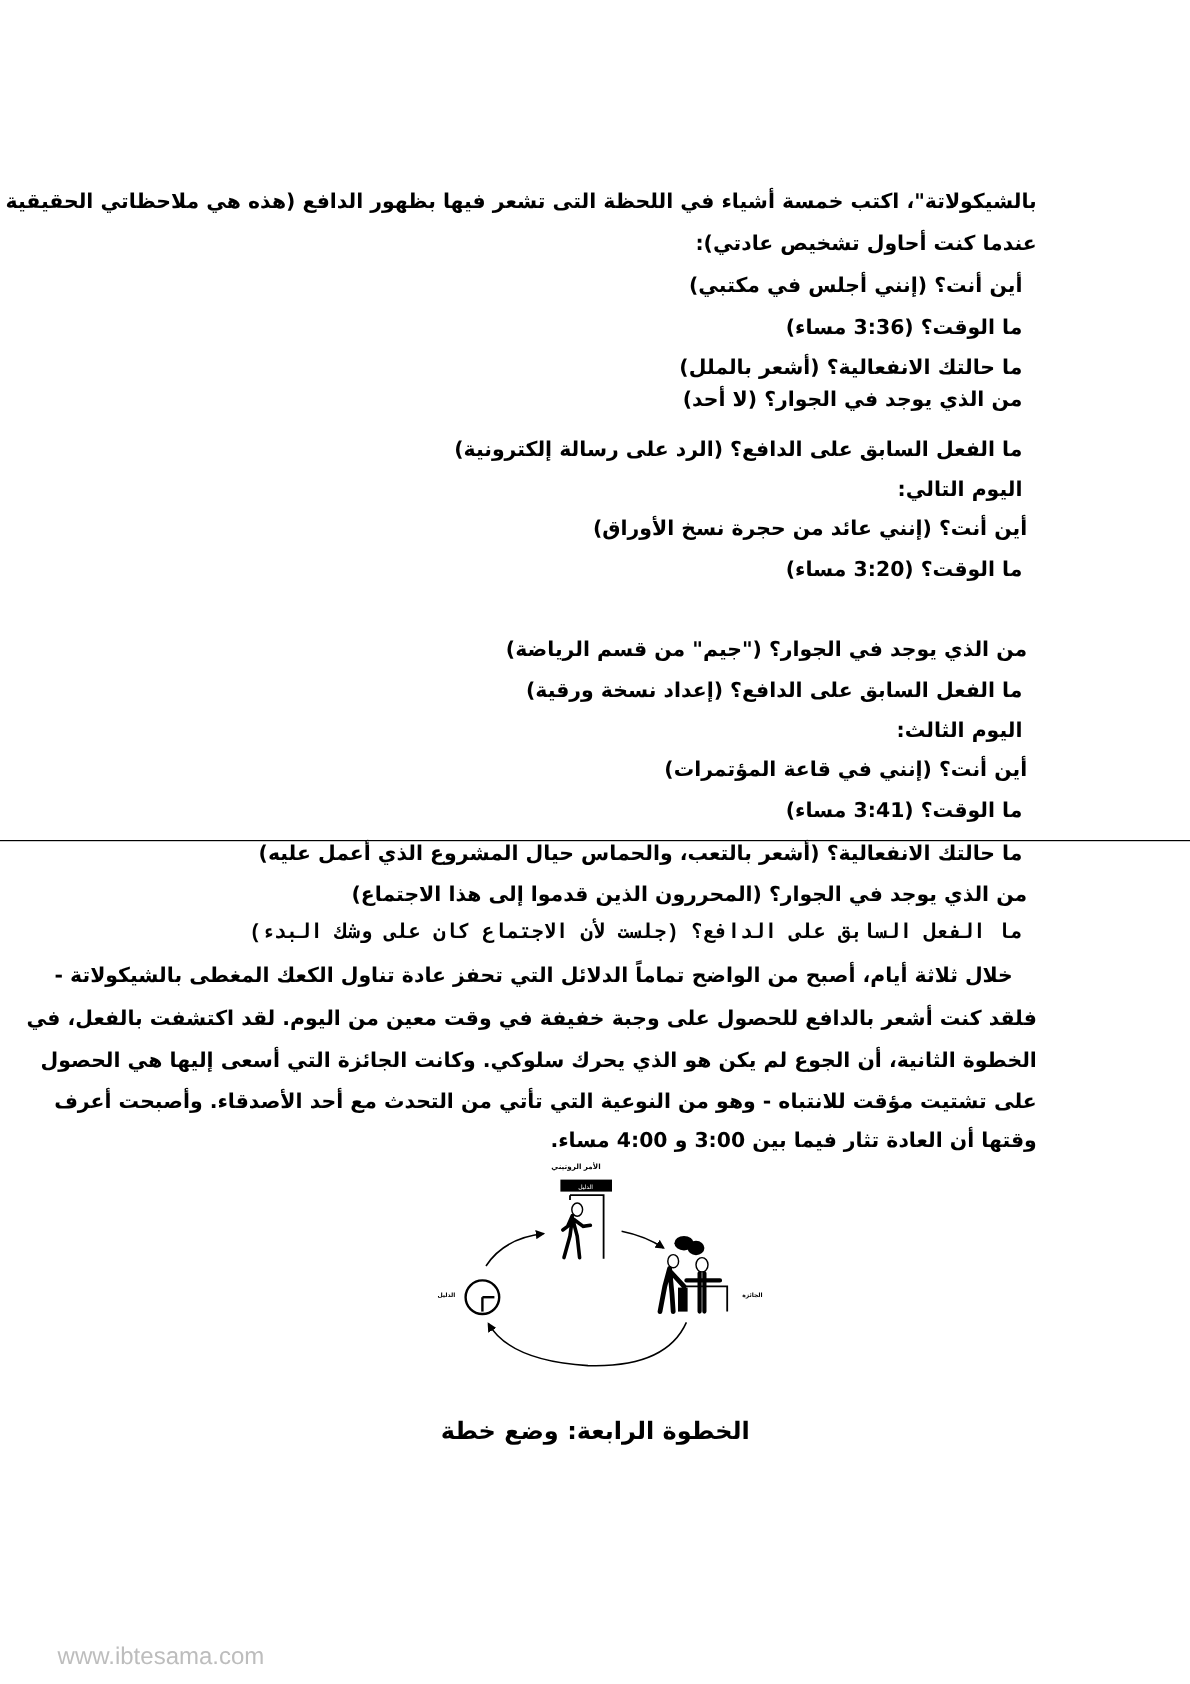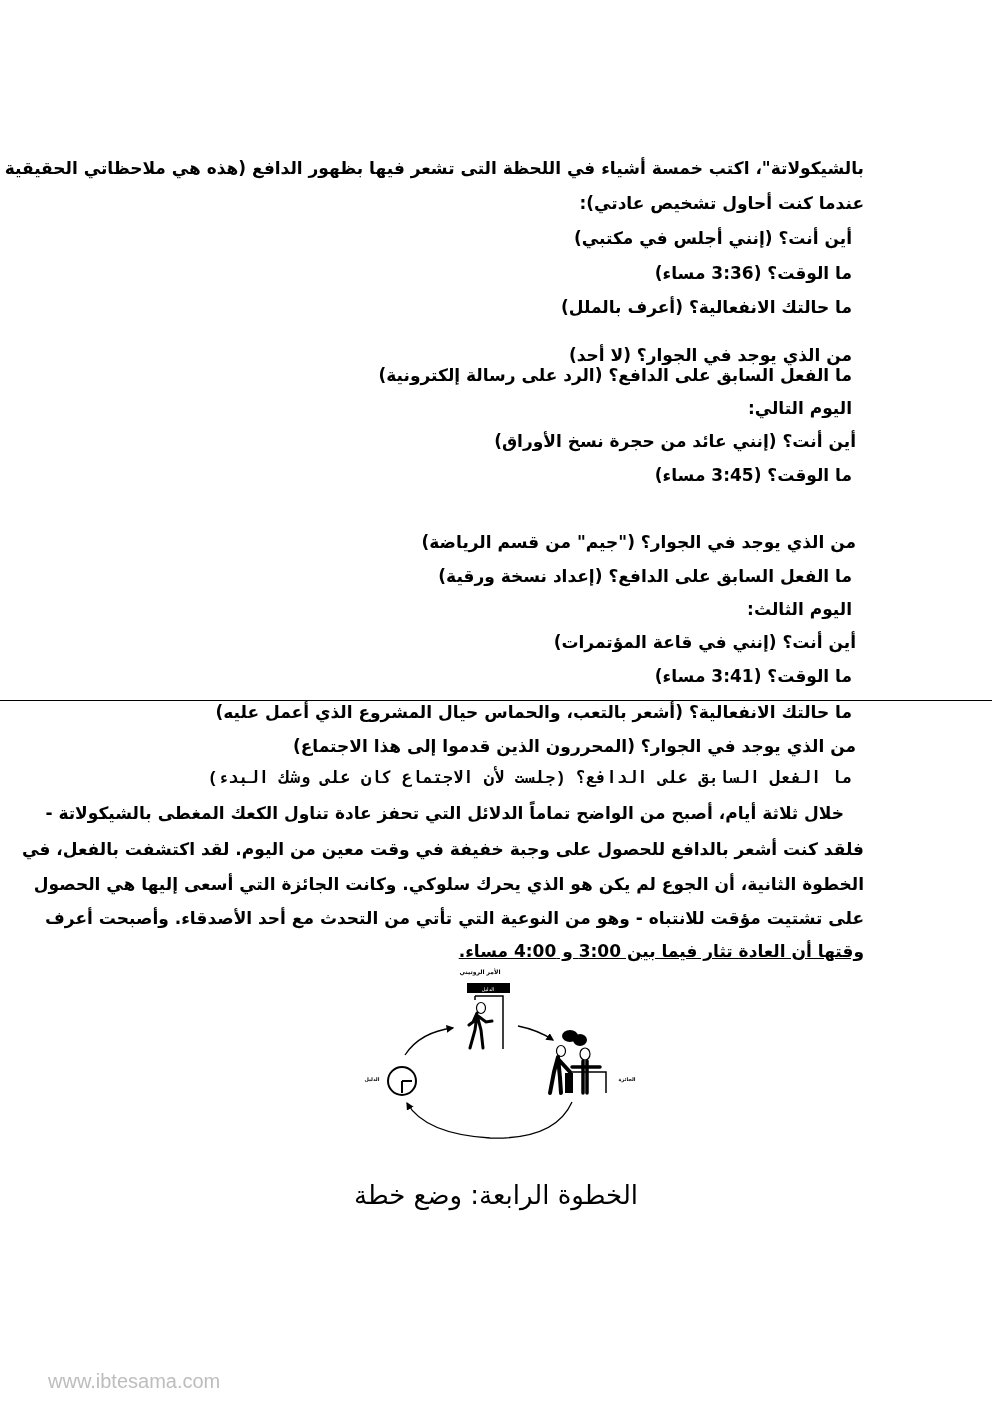--- a/index.html
+++ b/index.html
@@ -9,50 +9,50 @@
   }
   .page { position: absolute; left: 0; top: 0; width: 992px; height: 1403px; }
   .text-block {
     position: absolute; right: 128px; width: 744px; direction: rtl; text-align: right;
     font-family: "DejaVu Sans", sans-serif; font-weight: bold; font-size: 17px; color: #000;
   }
   .line { position: absolute; right: 0; white-space: nowrap; line-height: 22px; }
   .qa { right: 12px; }
   .para-line { right: 0; left: 0; text-align: justify; text-align-last: justify; }
   .para-first { right: 20px; left: 0; }
-  .para-last { text-align-last: right; text-decoration: underline; }
+  .para-last { text-align-last: right; }
   .hr-line { position: absolute; left: 0; top: 700px; width: 992px; height: 1px; background: #000; }
   .diagram { position: absolute; left: 350px; top: 960px; width: 300px; height: 190px; }
   .heading {
     position: absolute; left: 0; width: 992px; top: 1180px; text-align: center; direction: rtl;
-    font-family: "DejaVu Sans", sans-serif; font-weight: normal; font-size: 26px; color: #000;
+    font-family: "DejaVu Sans", sans-serif; font-weight: bold; font-size: 20px; color: #000;
   }
   .footer {
     position: absolute; left: 48px; top: 1370px;
     font-family: "Liberation Sans", sans-serif; font-size: 20px; color: #bdbdbd;
   }
 </style>
 </head>
 <body>
 
 <div class="page">
 
   <div class="text-block" style="top:0; height:960px;">
     <div class="line" style="top:157px; right:0;">بالشيكولاتة"، اكتب خمسة أشياء في اللحظة التى تشعر فيها بظهور الدافع (هذه هي ملاحظاتي الحقيقية</div>
     <div class="line" style="top:192px; right:0;">عندما كنت أحاول تشخيص عادتي):</div>
 
     <div class="line qa" style="top:227px;">أين أنت؟ (إنني أجلس في مكتبي)</div>
     <div class="line qa" style="top:262px;">ما الوقت؟ (3:36 مساء)</div>
-    <div class="line qa" style="top:296px;">ما حالتك الانفعالية؟ (أعرف بالملل)</div>
-    <div class="line qa" style="top:344px;">من الذي يوجد في الجوار؟ (لا أحد)</div>
+    <div class="line qa" style="top:296px;">ما حالتك الانفعالية؟ (أشعر بالملل)</div>
+    <div class="line qa" style="top:322px;">من الذي يوجد في الجوار؟ (لا أحد)</div>
     <div class="line qa" style="top:364px;">ما الفعل السابق على الدافع؟ (الرد على رسالة إلكترونية)</div>
 
     <div class="line qa" style="top:397px;">اليوم التالي:</div>
     <div class="line qa" style="top:430px; right:8px;">أين أنت؟ (إنني عائد من حجرة نسخ الأوراق)</div>
-    <div class="line qa" style="top:464px;">ما الوقت؟ (3:45 مساء)</div>
+    <div class="line qa" style="top:464px;">ما الوقت؟ (3:20 مساء)</div>
     <div class="line qa" style="top:531px; right:8px;">من الذي يوجد في الجوار؟ ("جيم" من قسم الرياضة)</div>
     <div class="line qa" style="top:565px;">ما الفعل السابق على الدافع؟ (إعداد نسخة ورقية)</div>
 
     <div class="line qa" style="top:598px;">اليوم الثالث:</div>
     <div class="line qa" style="top:631px; right:8px;">أين أنت؟ (إنني في قاعة المؤتمرات)</div>
     <div class="line qa" style="top:665px;">ما الوقت؟ (3:41 مساء)</div>
     <div class="line qa" style="top:701px;">ما حالتك الانفعالية؟ (أشعر بالتعب، والحماس حيال المشروع الذي أعمل عليه)</div>
     <div class="line qa" style="top:735px; right:8px;">من الذي يوجد في الجوار؟ (المحررون الذين قدموا إلى هذا الاجتماع)</div>
     <div class="line qa" style="top:768px;font-family:Liberation Mono, monospace;">ما الفعل السابق على الدافع؟ (جلست لأن الاجتماع كان على وشك البدء)</div>
 

